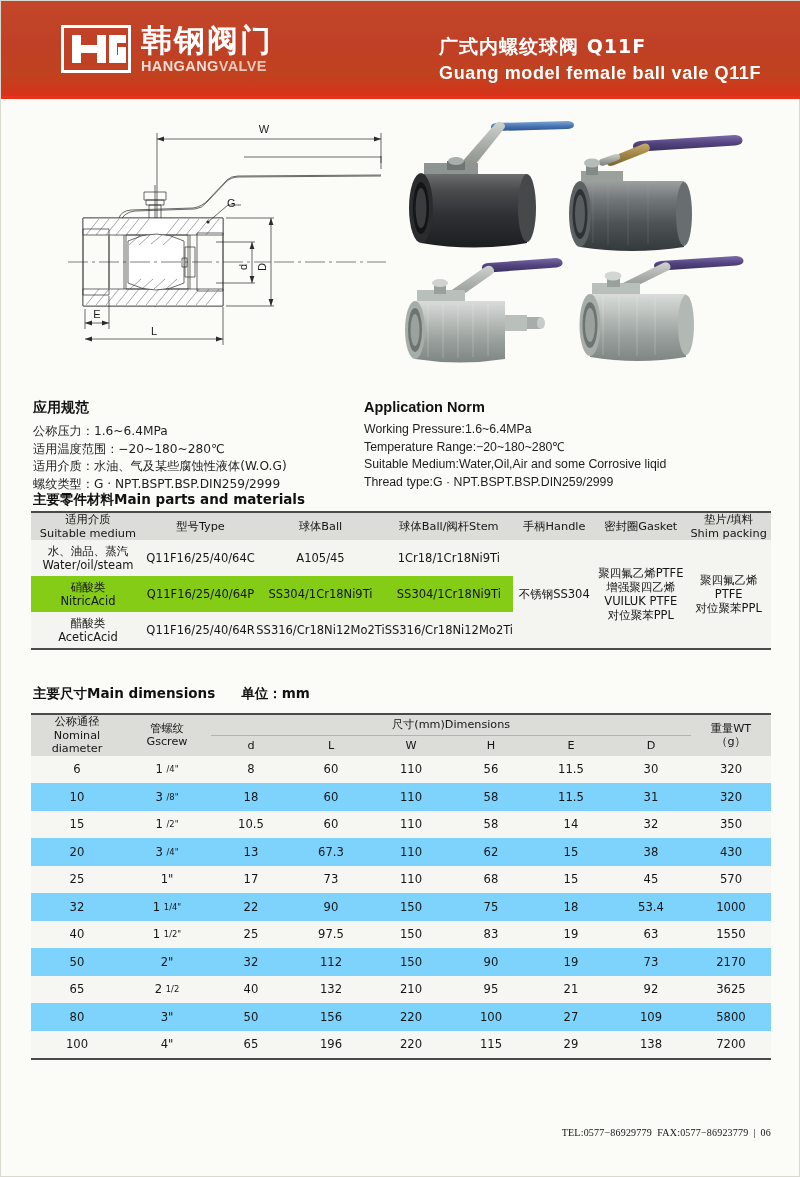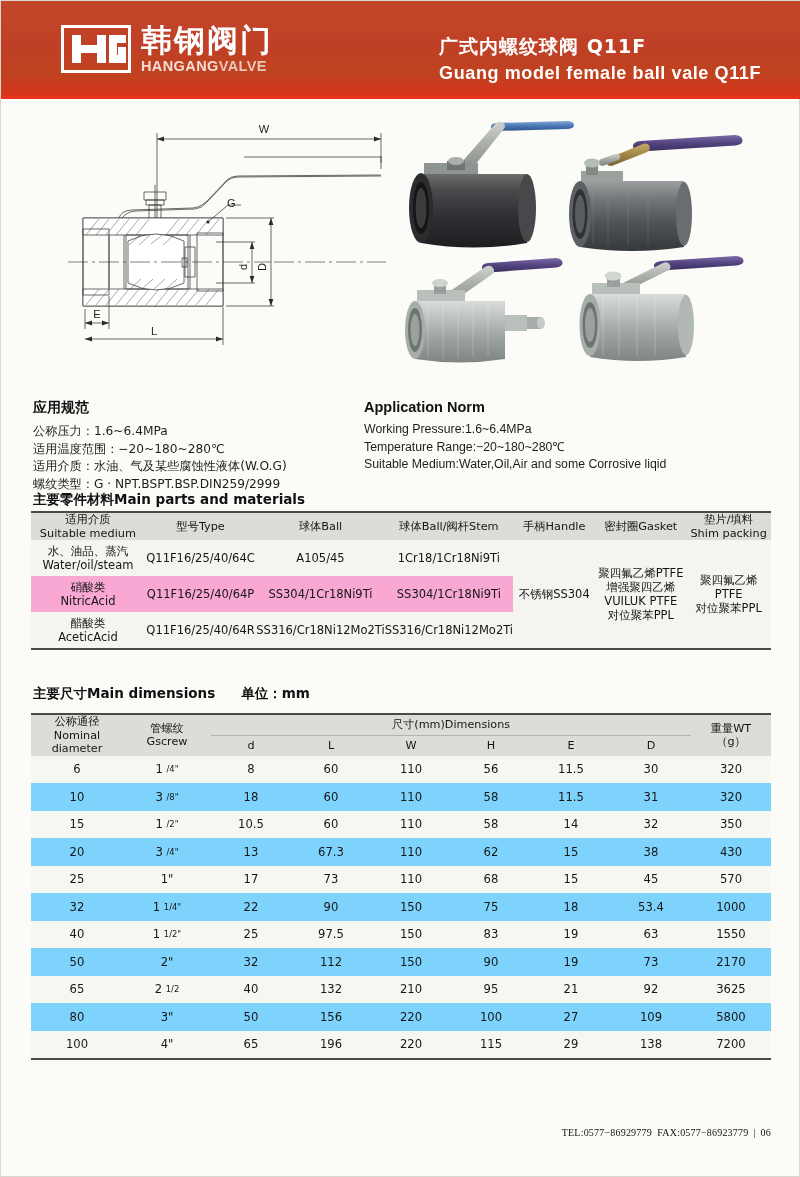--- a/index.html
+++ b/index.html
@@ -112,21 +112,21 @@
   .tbl .botline{border-bottom:2.2px solid #4a4a4a;}
   .hdr-cell{
     line-height:13.5px;padding:5px 2px;font-size:11.3px;
   }
   .hdr-cell .l1{display:block;}
   .hdr-cell .l2{display:block;text-align:center;}
 
   
   #mat-table{top:510px;}
   #mat-table td{height:36px;line-height:14px;font-size:11.5px;}
-  #mat-table tbody tr.alt{background:#f9a8d4;}
+  #mat-table tbody tr.alt{background:#84cc16;}
   #mat-table tbody tr{background:#f4f5f1;margin-top:8px;}
   .cn{font-family:"DejaVu Sans","Liberation Sans",sans-serif;}
   .cell2{line-height:14px;}
   .merged{line-height:15px;font-size:11.3px;background:#f4f5f1;}
   .merged2{line-height:24px;font-size:11.3px;background:#f4f5f1;}
 
   
   #dim-table{top:712px;}
   #dim-table thead th{font-size:11.2px;}
   #dim-table td{height:27.5px;font-size:11.6px;}
@@ -414,20 +414,21 @@
       <div class="norm-line">公称压力：1.6~6.4MPa</div>
       <div class="norm-line">适用温度范围：−20~180~280℃</div>
       <div class="norm-line">适用介质：水油、气及某些腐蚀性液体(W.O.G)</div>
       <div class="norm-line">螺纹类型：G · NPT.BSPT.BSP.DIN259/2999</div>
     </div>
     <div class="norm-col norm-en">
       <div class="norm-title en">Application Norm</div>
       <div class="norm-line">Working Pressure:1.6~6.4MPa</div>
       <div class="norm-line">Temperature Range:−20~180~280℃</div>
       <div class="norm-line">Suitable Medium:Water,Oil,Air and some Corrosive liqid</div>
+      <div class="norm-line">Thread type:G · NPT.BSPT.BSP.DIN259/2999</div>
     </div>
   </div>
 
   <div class="sec-head" style="top:490px">主要零件材料Main parts and materials</div>
 
   <table class="tbl" id="mat-table">
     <thead>
       <tr class="topline">
         <th class="hdr-cell" style="width:118px">
           <span class="l1 cn">适用介质</span>

